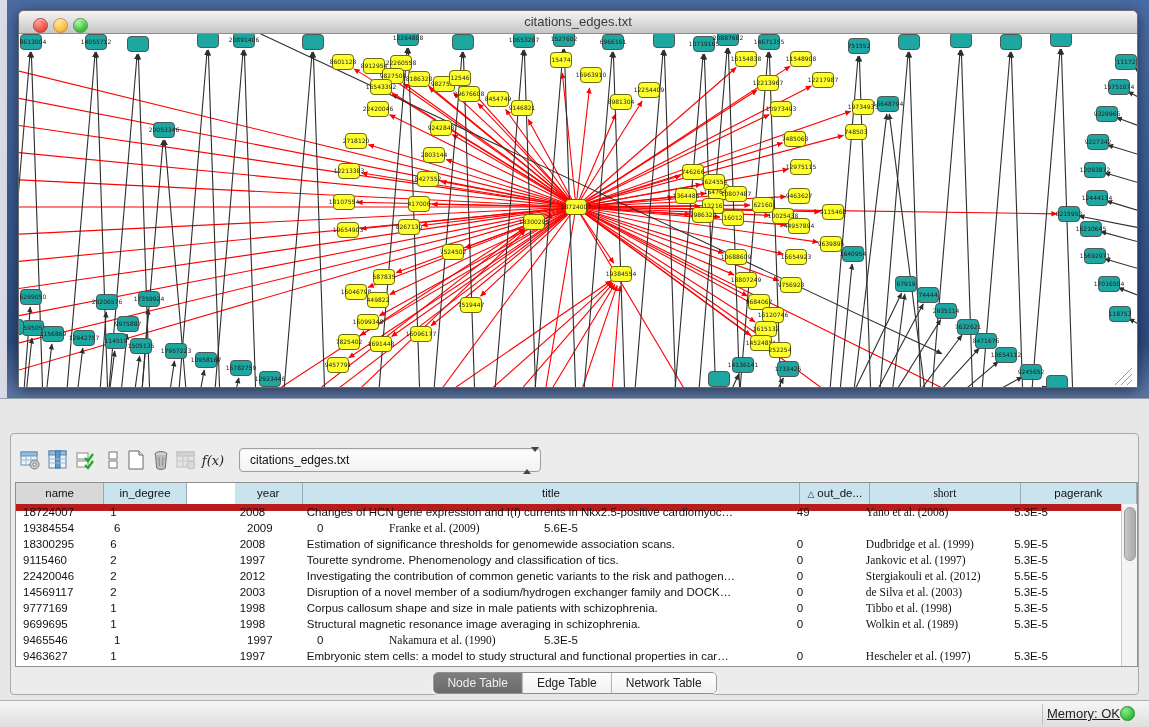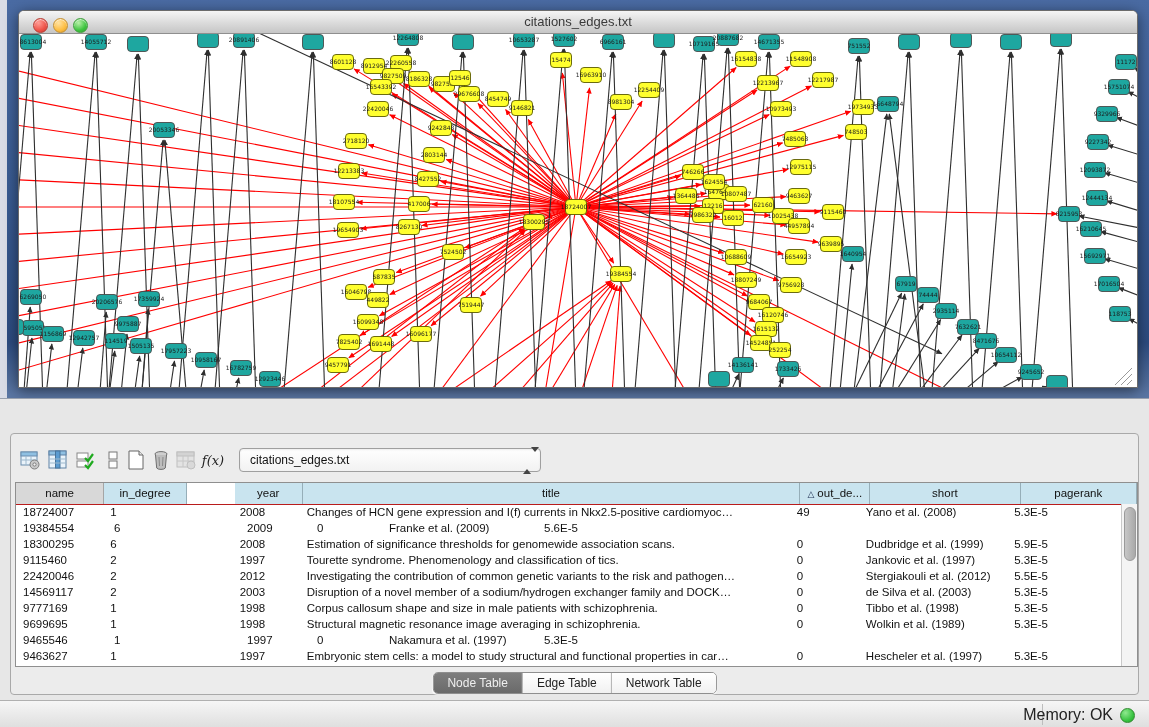--- a/index.html
+++ b/index.html
@@ -37,45 +37,45 @@
   #toolbar{position:absolute;left:6px;top:4px;height:28px;right:6px;margin-top:8px;}
   .ticon{position:absolute;top:2px;width:24px;height:24px;display:flex;align-items:center;justify-content:center;}
   #combo{position:absolute;left:222px;top:2px;width:300px;height:22px;background:linear-gradient(#fff,#f2f2f2);
     border:1px solid #9f9f9f;border-radius:4px;box-shadow:inset 0 1px 2px rgba(0,0,0,.08);}
   #combo-val{position:absolute;left:10px;top:4px;font-size:12px;color:#111;}
   #combo-arrows{position:absolute;right:8px;top:3px;width:9px;height:16px;}
   #combo-arrows .up{width:0;height:0;border-left:4px solid transparent;border-right:4px solid transparent;border-bottom:5px solid #444;margin-bottom:3px;}
   #combo-arrows .dn{width:0;height:0;border-left:4px solid transparent;border-right:4px solid transparent;border-top:5px solid #444;}
   
   #tbl{position:absolute;left:4px;top:48px;width:1121px;height:183px;background:#fff;border:1px solid #8f8f8f;}
-  #thead{display:flex;height:21px;border-bottom:1px solid #b91c1c;}
+  #thead{display:flex;height:21px;border-bottom:7px solid #b91c1c;}
   .hcell{box-sizing:border-box;height:21px;line-height:21px;text-align:center;font-size:11.5px;color:#111;
     background:#c9e4ef;border-right:1px solid #96aeb8;overflow:hidden;white-space:nowrap;}
   .hcell.gray{background:#d8d8d8;border-right:1px solid #a5a5a5;}
   .sorttri{font-size:9px;margin-right:3px;color:#235;}
   #tbody{position:absolute;left:0;top:21px;right:15px;bottom:0;overflow:hidden;}
   .row{display:flex;height:16px;line-height:16px;}
   .cell{box-sizing:border-box;padding-left:7px;font-size:11.5px;color:#111;
     overflow:hidden;white-space:nowrap;}
-  .c0{width:91px;}.c1{width:85px;}.c2{width:70px;margin-left:48px;}.c3{width:513px;}.c4{width:72px;}.c5{width:155px;}.c6{width:120px;}
+  .c0{width:91px;}.c1{width:85px;}.c2{width:70px;margin-left:48px;}.c3{width:513px;}.c4{width:72px;}.c5{width:155px;font-family:Liberation Serif, serif;}.c6{width:120px;}
   #vscroll{position:absolute;right:0;top:21px;bottom:0;width:15px;background:#f4f4f4;border-left:1px solid #c9c9c9;}
   #vthumb{position:absolute;left:2px;top:3px;width:10px;height:52px;border-radius:6px;
     background:linear-gradient(90deg,#c7c7c7,#a9a9a9);border:1px solid #9a9a9a;}
   
   #tabs{position:absolute;left:50%;transform:translateX(-50%);top:238px;height:20px;display:flex;
     border:1px solid #8f8f8f;border-radius:5px;overflow:hidden;background:#fff;box-shadow:0 1px 1px rgba(255,255,255,.8);}
   .tab{padding:0 14px;font-size:12px;line-height:20px;color:#222;background:linear-gradient(#fff,#f1f1f1);border-right:1px solid #aaa;cursor:pointer;}
   .tab:last-child{border-right:none;}
   .tab.active{background:linear-gradient(#7e7e7e,#6a6a6a);color:#efefef;}
   
   #statusbar{position:absolute;left:0;top:700px;width:1149px;height:27px;
     background:linear-gradient(#f6f6f6,#dedede);border-top:1px solid #b0b0b0;}
   #statusbar .sep{position:absolute;left:1042px;top:3px;bottom:3px;width:1px;background:#bdbdbd;}
   #mem{position:absolute;right:14px;top:5px;display:flex;align-items:center;cursor:pointer;}
-  #mem-label{font-size:16px;color:#222;margin-right:7px;}
+  #mem-label{font-size:13px;color:#222;text-decoration:underline;}
   #mem-dot{width:13px;height:13px;border-radius:50%;border:1px solid #2f8a2f;
     background:radial-gradient(circle at 35% 30%,#8fe98f,#35c13e 65%,#28a52f);}
   .icsvg{display:block;}
 </style>
 </head>
 <body>
 
 <div id="desktop">
   <div id="bluepane">
     <div id="netwin">
@@ -685,21 +685,21 @@
             <div class="cell c3">Structural magnetic resonance image averaging in schizophrenia.</div>
             <div class="cell c4">0</div>
             <div class="cell c5">Wolkin et al. (1989)</div>
             <div class="cell c6">5.3E-5</div>
           </div>
           <div class="row">
             <div class="cell c0">9465546</div>
             <div class="cell c1">1</div>
             <div class="cell c2">1997</div>
             <div class="cell c4">0</div>
-            <div class="cell c5">Nakamura et al. (1997)</div>
+            <div class="cell c5">Nakamura et al. (1990)</div>
             <div class="cell c6">5.3E-5</div>
           </div>
           <div class="row">
             <div class="cell c0">9463627</div>
             <div class="cell c1">1</div>
             <div class="cell c2">1997</div>
             <div class="cell c3">Embryonic stem cells: a model to study structural and functional properties in car…</div>
             <div class="cell c4">0</div>
             <div class="cell c5">Hescheler et al. (1997)</div>
             <div class="cell c6">5.3E-5</div>

